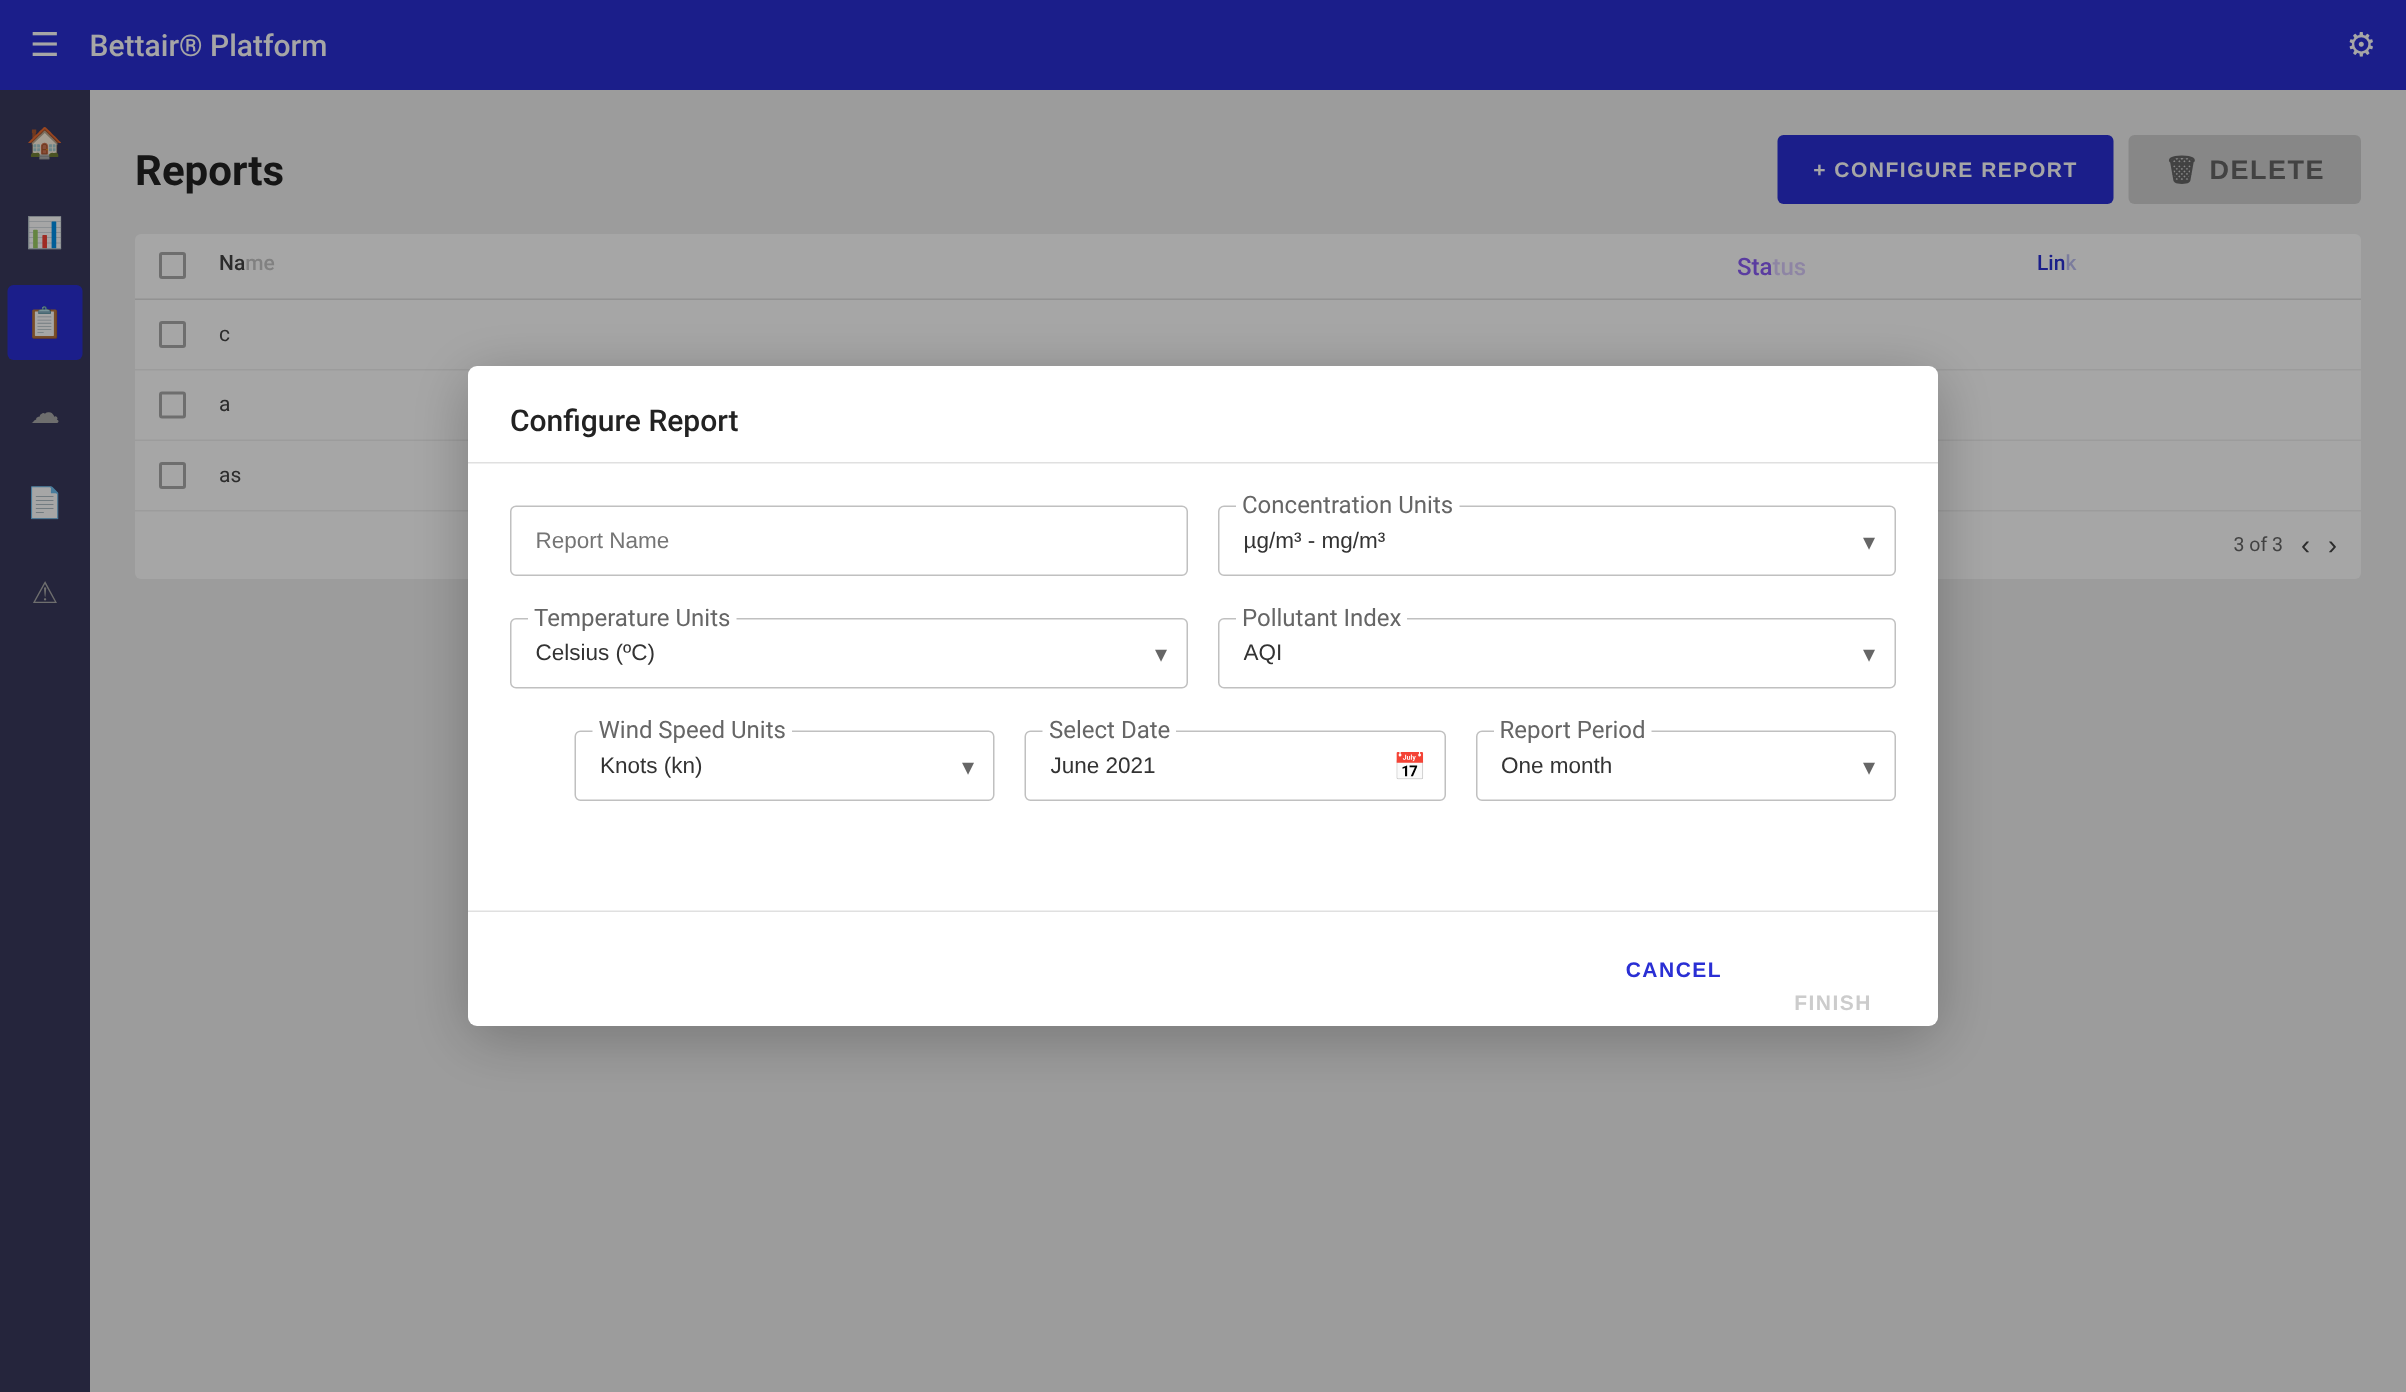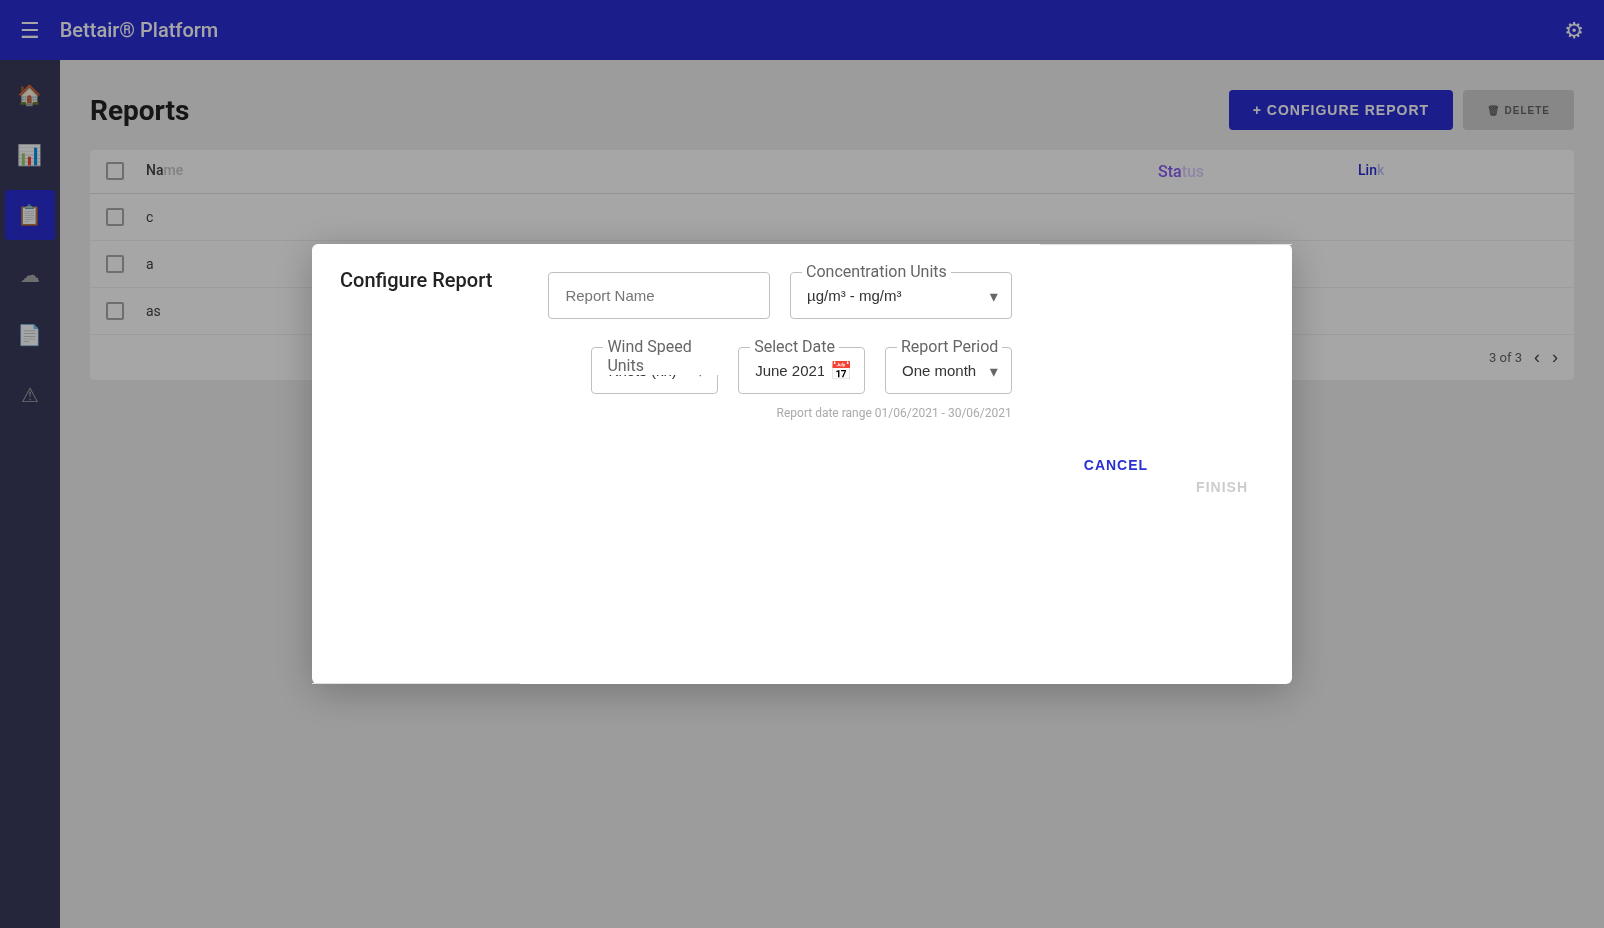--- a/index.html
+++ b/index.html
@@ -72,21 +72,21 @@
       border-radius: 4px;
       display: flex;
       align-items: center;
       gap: 8px;
     }
     .btn-delete {
       background: #d0d0d0;
       color: #666;
       border: none;
       padding: 12px 24px;
-      font-size: 10px;
+      font-size: 18px;
       font-weight: 600;
       letter-spacing: 1px;
       cursor: pointer;
       border-radius: 4px;
       display: flex;
       align-items: center;
       gap: 8px;
     }
 
     
@@ -127,20 +127,21 @@
     }
 
     
     .dialog {
       background: white;
       border-radius: 6px;
       width: 980px;
       min-height: 440px;
       box-shadow: 0 8px 40px rgba(0,0,0,0.25);
       display: flex;
+      flex-direction: column;
     }
     .dialog-header {
       padding: 24px 28px 16px;
       border-bottom: 1px solid #e0e0e0;
     }
     .dialog-title { font-size: 20px; font-weight: 500; color: #222; }
     .dialog-body {
       padding: 28px;
       flex: 1;
     }
@@ -366,20 +367,34 @@
           <input type="text" class="form-input" placeholder="Report Name" style="">
         </div>
         <div class="form-field select-wrapper">
           <label>Concentration Units</label>
           <select class="form-select">
             <option value="µg/m³ - mg/m³">µg/m³ - mg/m³</option>
           </select>
         </div>
       </div>
 
+      <div class="form-grid" style="margin-bottom: 28px;">
+        <div class="form-field select-wrapper">
+          <label>Temperature Units</label>
+          <select class="form-select">
+            <option value="Celsius (ºC)">Celsius (ºC)</option>
+          </select>
+        </div>
+        <div class="form-field select-wrapper">
+          <label>Pollutant Index</label>
+          <select class="form-select">
+            <option value="AQI">AQI</option>
+          </select>
+        </div>
+      </div>
 
       <div class="form-row-3">
         <div class="form-field select-wrapper">
           <label>Wind Speed Units</label>
           <select class="form-select">
             <option value="Knots (kn)">Knots (kn)</option>
           </select>
         </div>
         <div class="form-field">
           <label>Select Date</label>
@@ -389,23 +404,20 @@
           </div>
         </div>
         <div class="form-field select-wrapper">
           <label>Report Period</label>
           <select class="form-select">
             <option value="One month">One month</option>
           </select>
         </div>
       </div>
 
-      <div style="text-align: right; margin-top: 8px;">
-        <span class="date-range-hint">Report date range 01/06/2021 - 30/06/2021</span>
-      </div>
 
     </div>
     <div class="dialog-footer">
       <button class="btn-cancel">CANCEL</button>
       <button class="btn-finish">FINISH</button>
     </div>
   </div>
 </div>
 
 </body></html>

